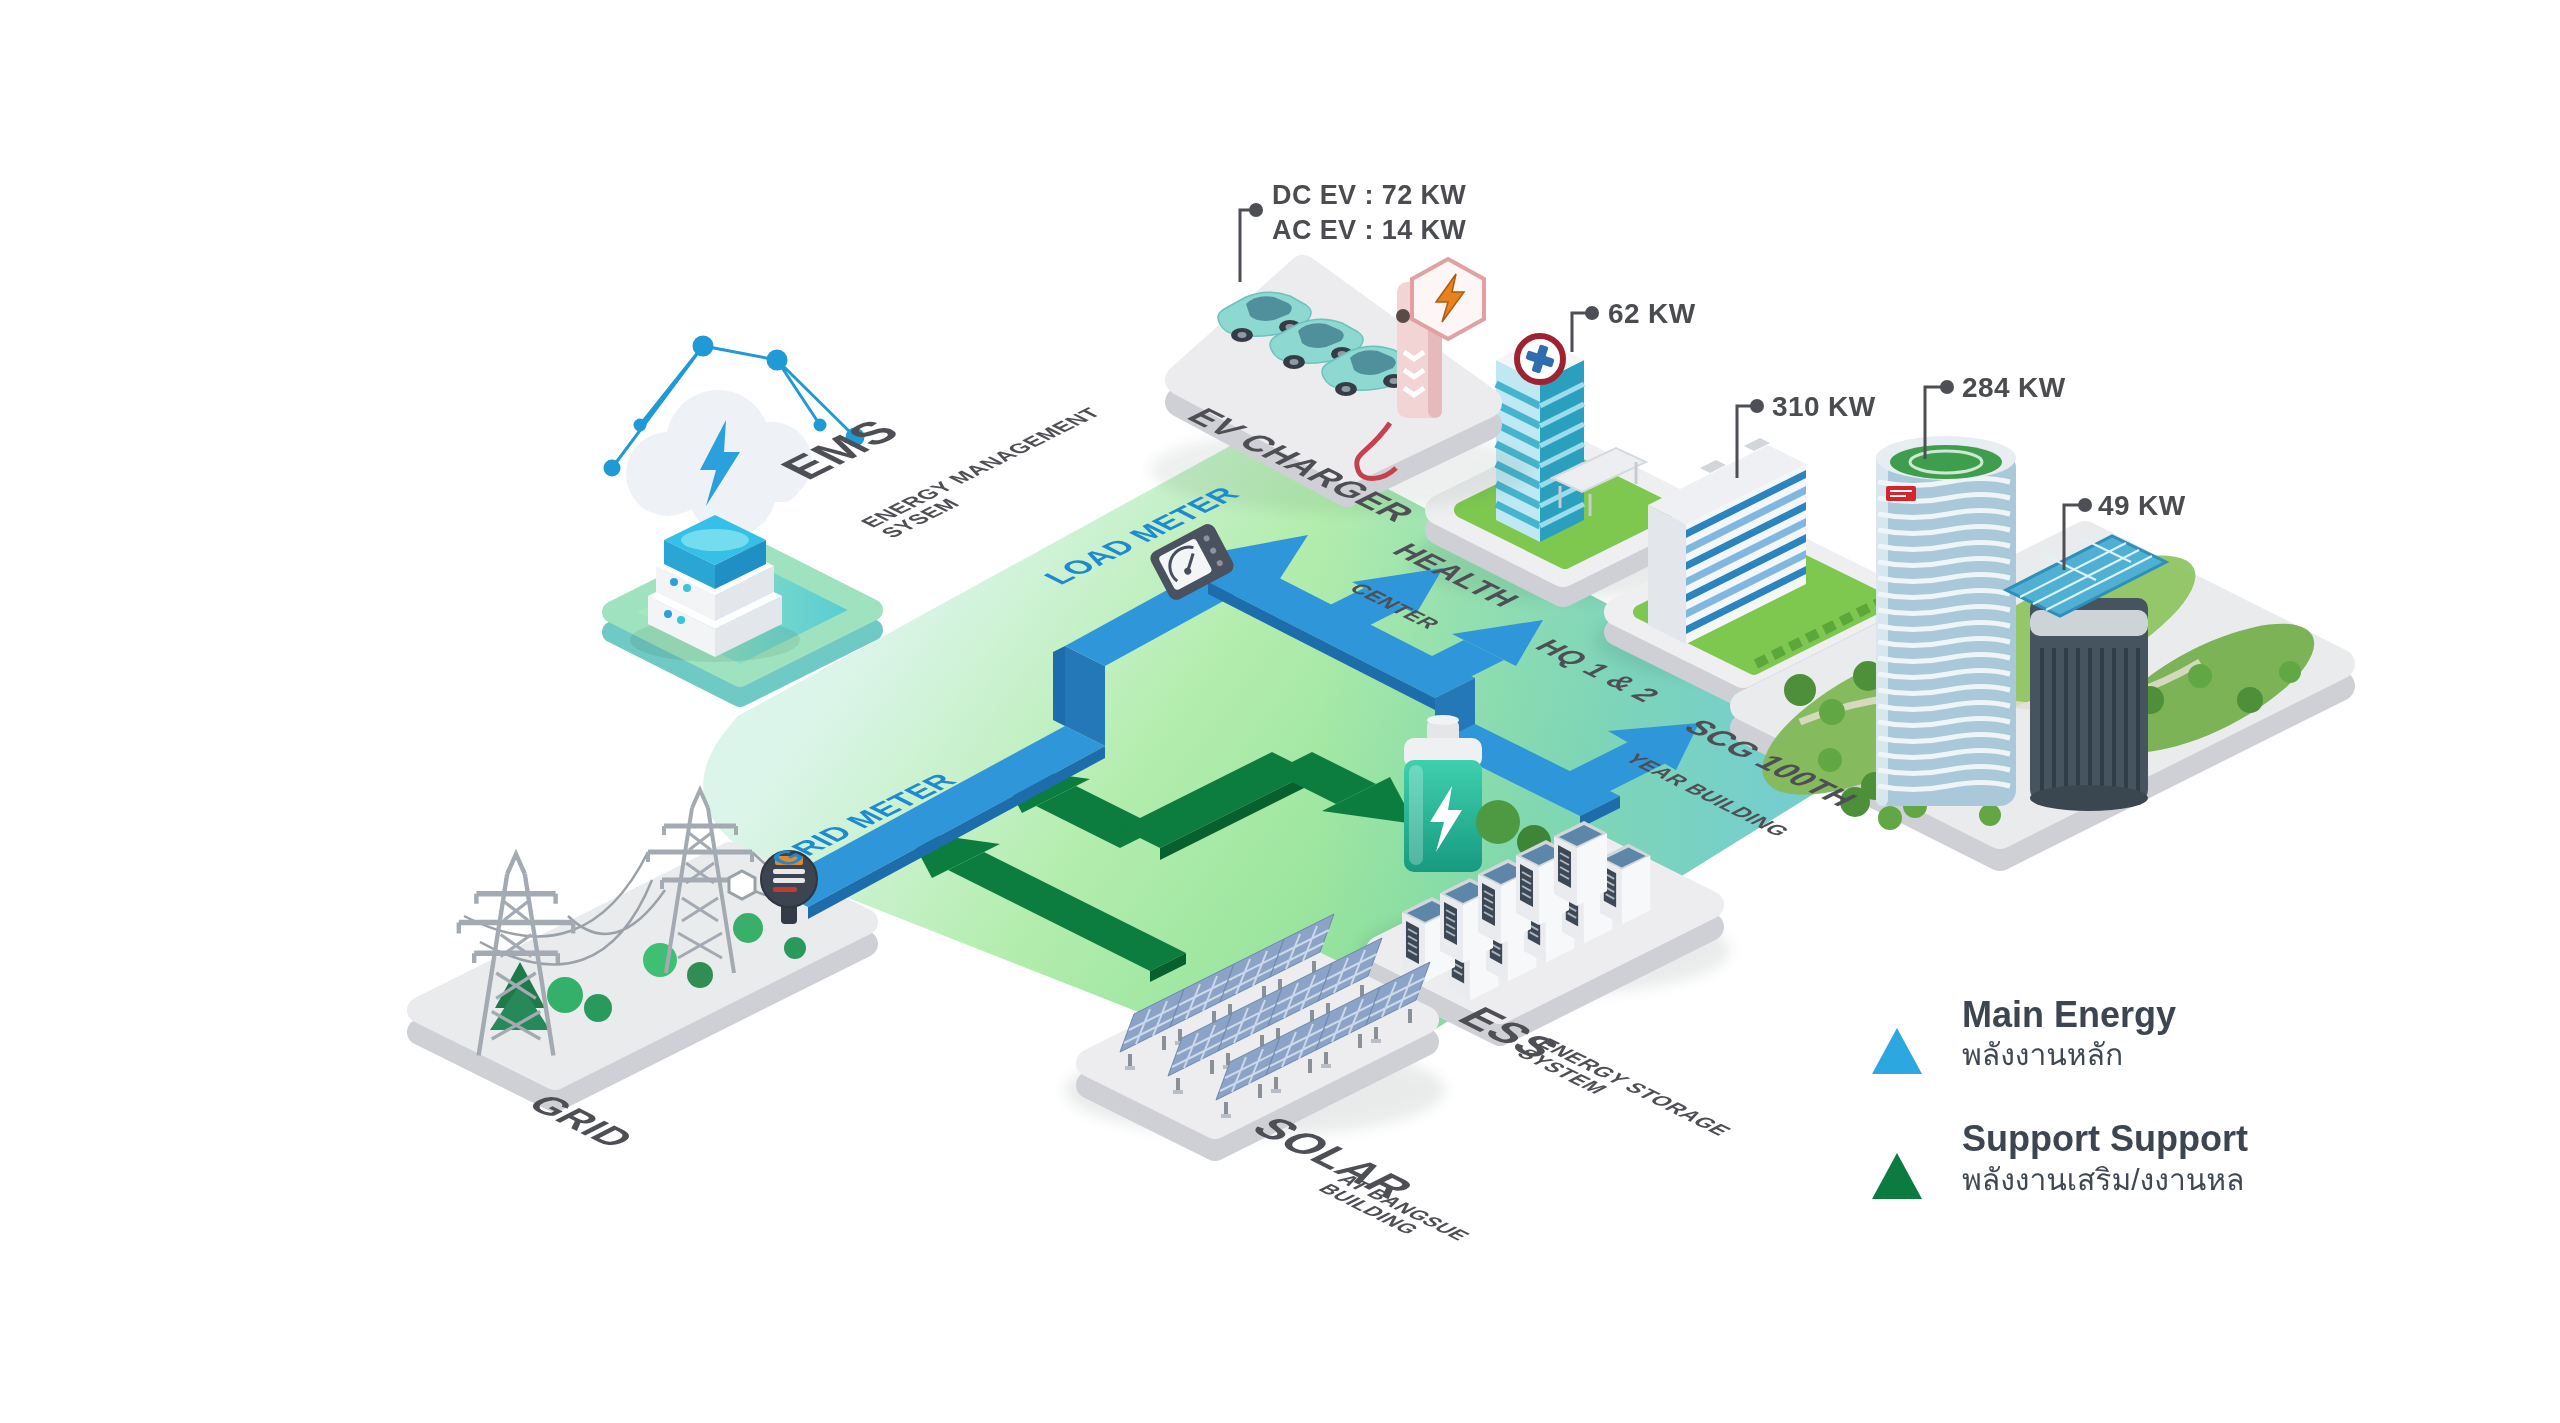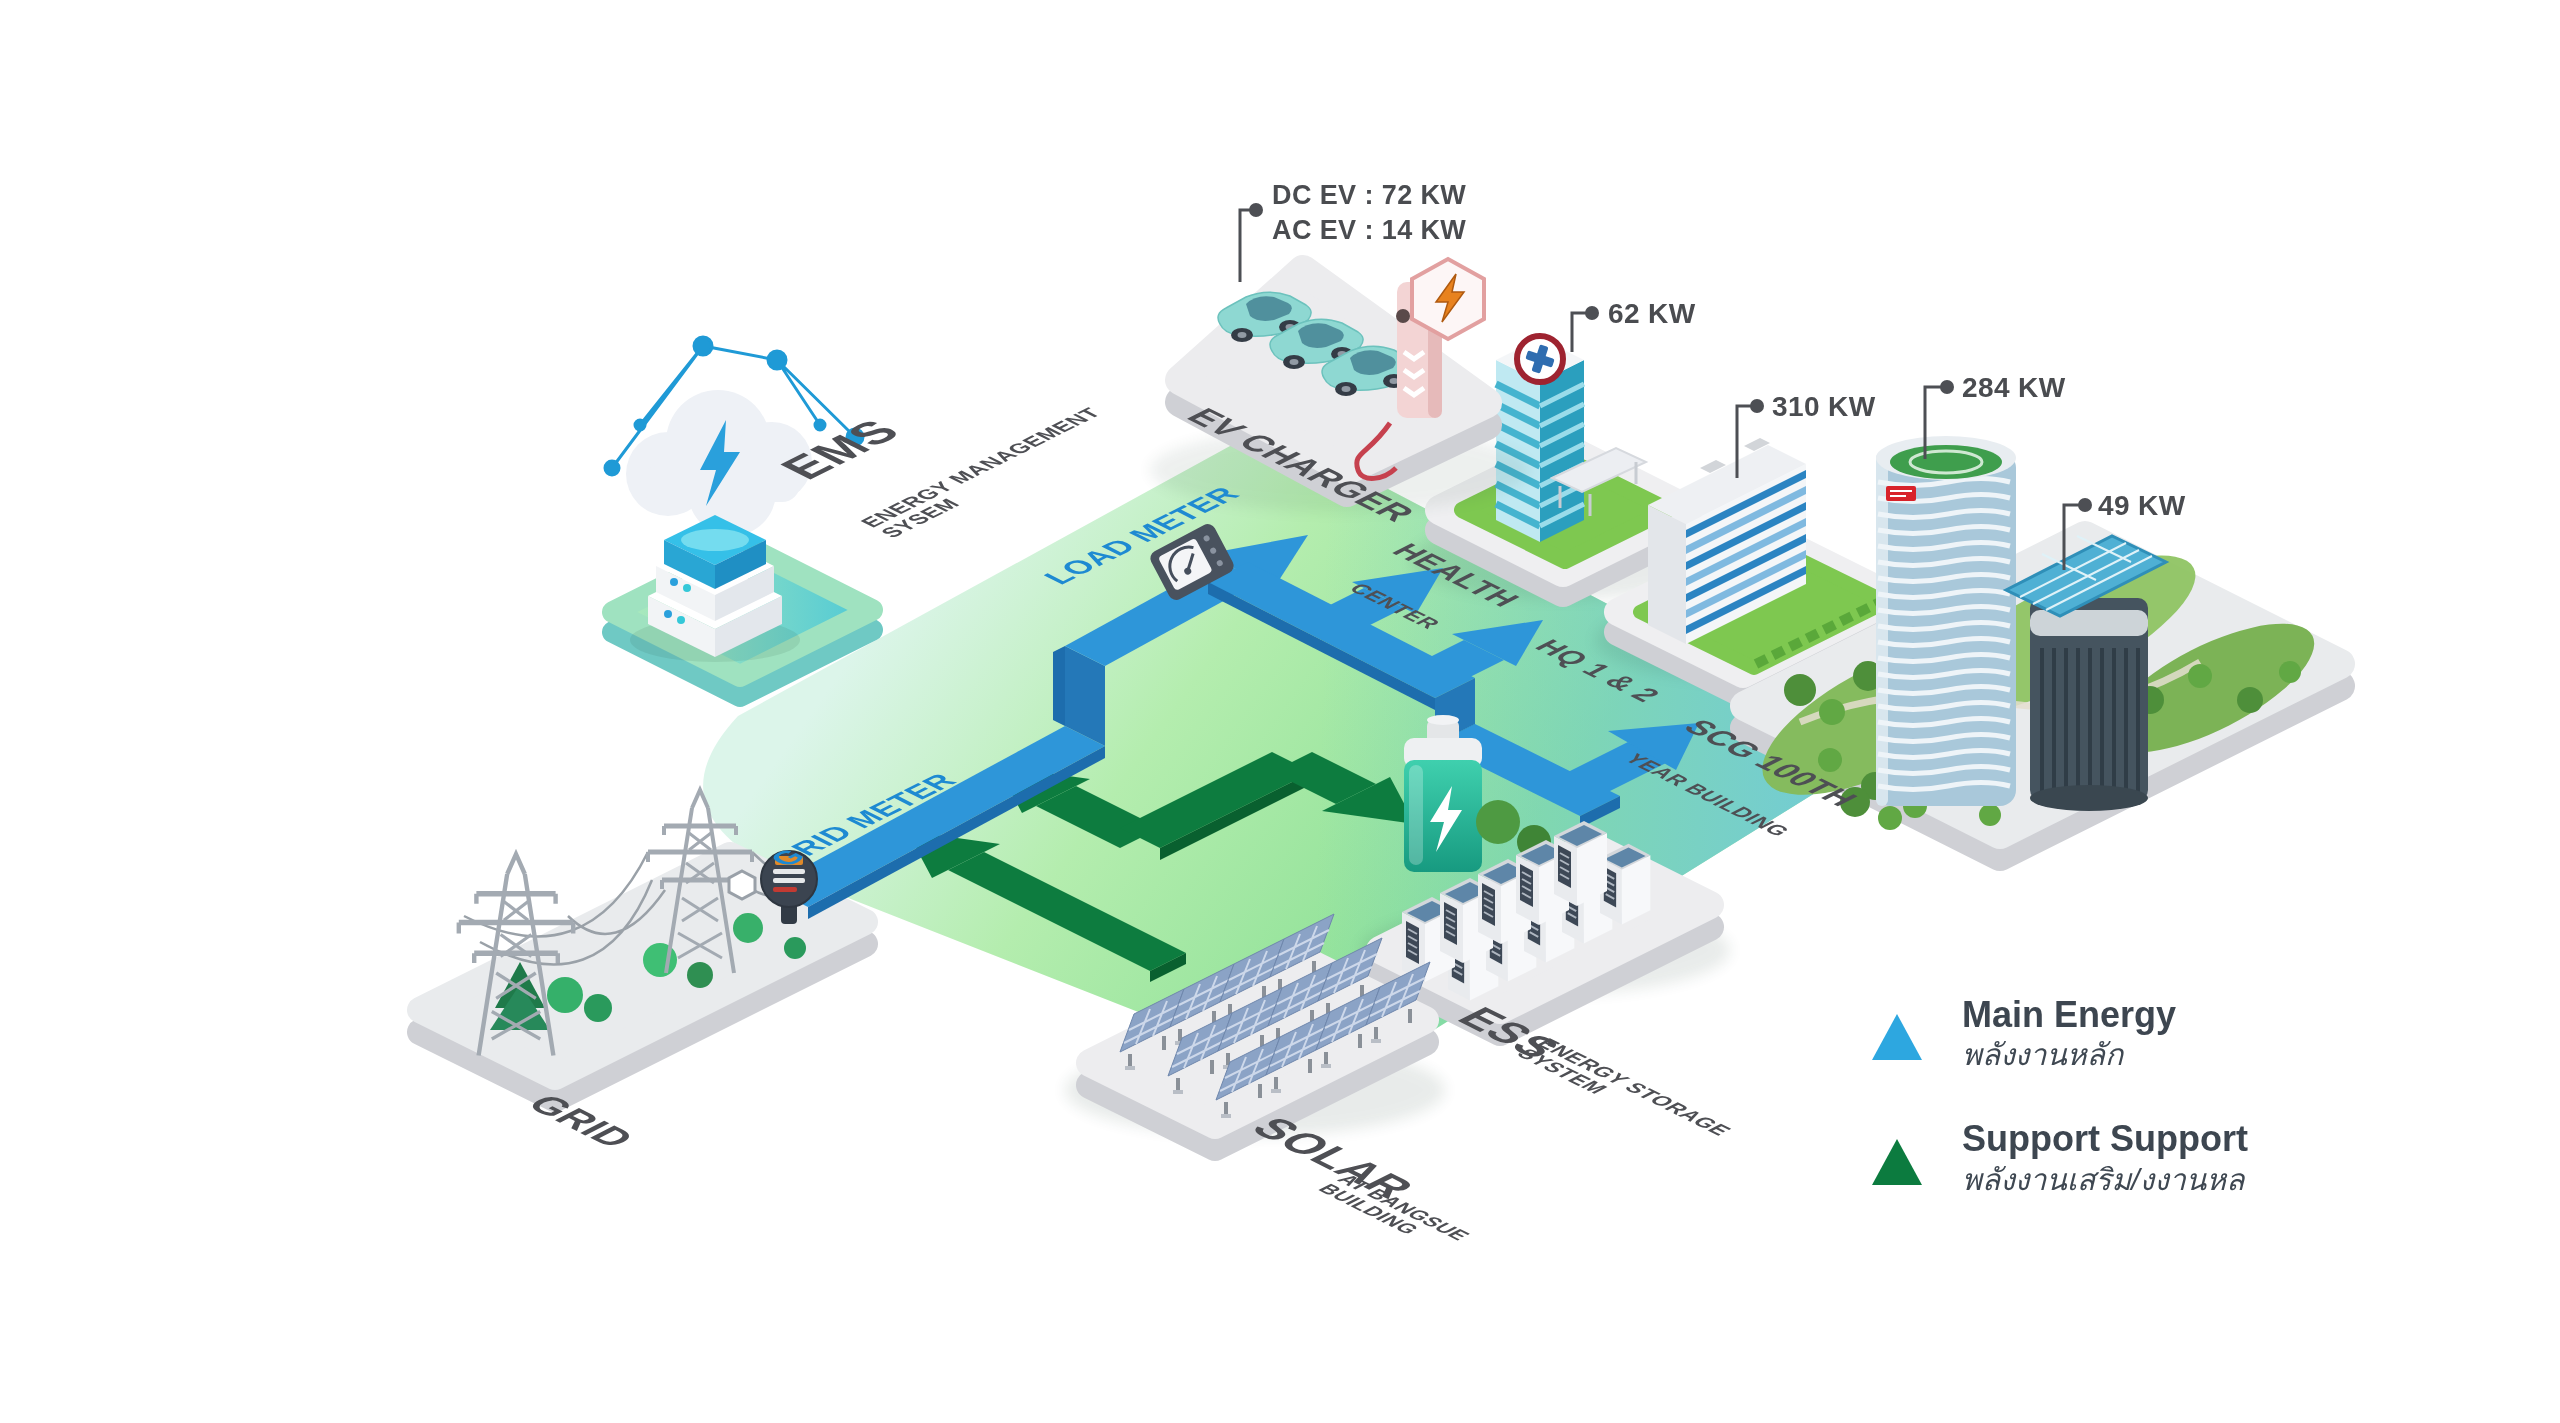--- a/index.html
+++ b/index.html
@@ -8,28 +8,28 @@
   #scene{position:absolute;left:0;top:0;}
   .lbl{position:absolute;font-family:"Liberation Sans",sans-serif;font-weight:800;
        color:#4e4f54;white-space:pre-line;line-height:1.05;letter-spacing:0.5px;}
   .iso-d{transform:matrix(0.86,0.43,-0.87,0.44,0,0);transform-origin:0 0;}
   .iso-u{transform:matrix(0.86,-0.43,0.87,0.44,0,0);transform-origin:0 0;}
   .blue{color:#1e8ad2;}
   .center{text-align:center;}
   .callout{position:absolute;font-weight:700;color:#4a4c50;font-size:28px;
            white-space:pre-line;line-height:1.28;letter-spacing:0.4px;}
   .legend{position:absolute;left:1872px;top:994px;}
-  .legend-row{display:flex;align-items:center;margin-bottom:44px;}
+  .legend-row{display:flex;align-items:flex-end;margin-bottom:44px;}
   .tri{width:0;height:0;border-left:25px solid transparent;border-right:25px solid transparent;
        margin-top:6px;}
   .tri-main{border-bottom:46px solid #2da7e0;}
   .tri-support{border-bottom:46px solid #0c7b3f;}
   .legend-text{margin-left:40px;}
   .legend-title{font-size:36px;font-weight:700;color:#3d4650;line-height:1.15;}
-  .legend-thai{font-size:30px;font-weight:400;color:#3f4852;line-height:1.3;font-style:italic;}
+  .legend-thai{font-size:30px;font-weight:400;color:#3f4852;line-height:1.3;}
 </style>
 </head>
 <body>
 
 <div id="stage">
 
 <svg id="scene" width="2560" height="1423" viewBox="0 0 2560 1423">
 <defs>
   <linearGradient id="gmat" x1="820" y1="700" x2="1350" y2="1080" gradientUnits="userSpaceOnUse">
     <stop offset="0" stop-color="#dcf5ea"></stop>

